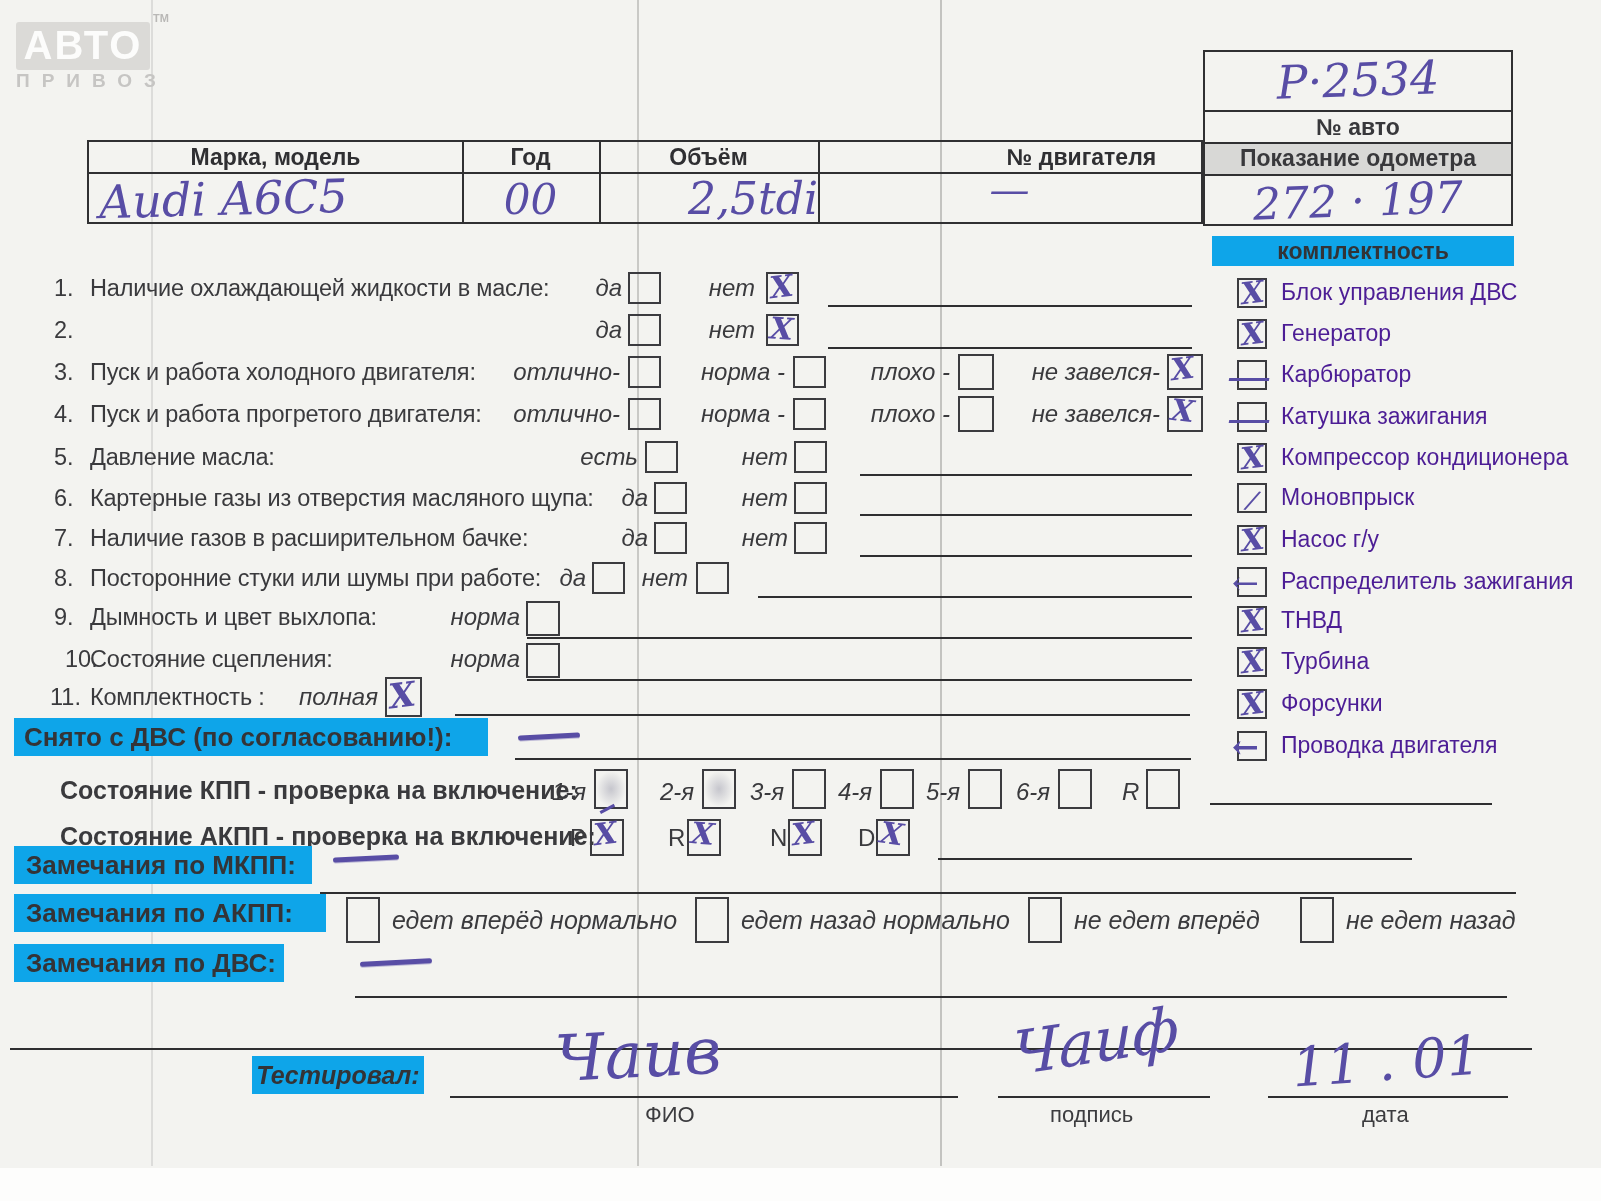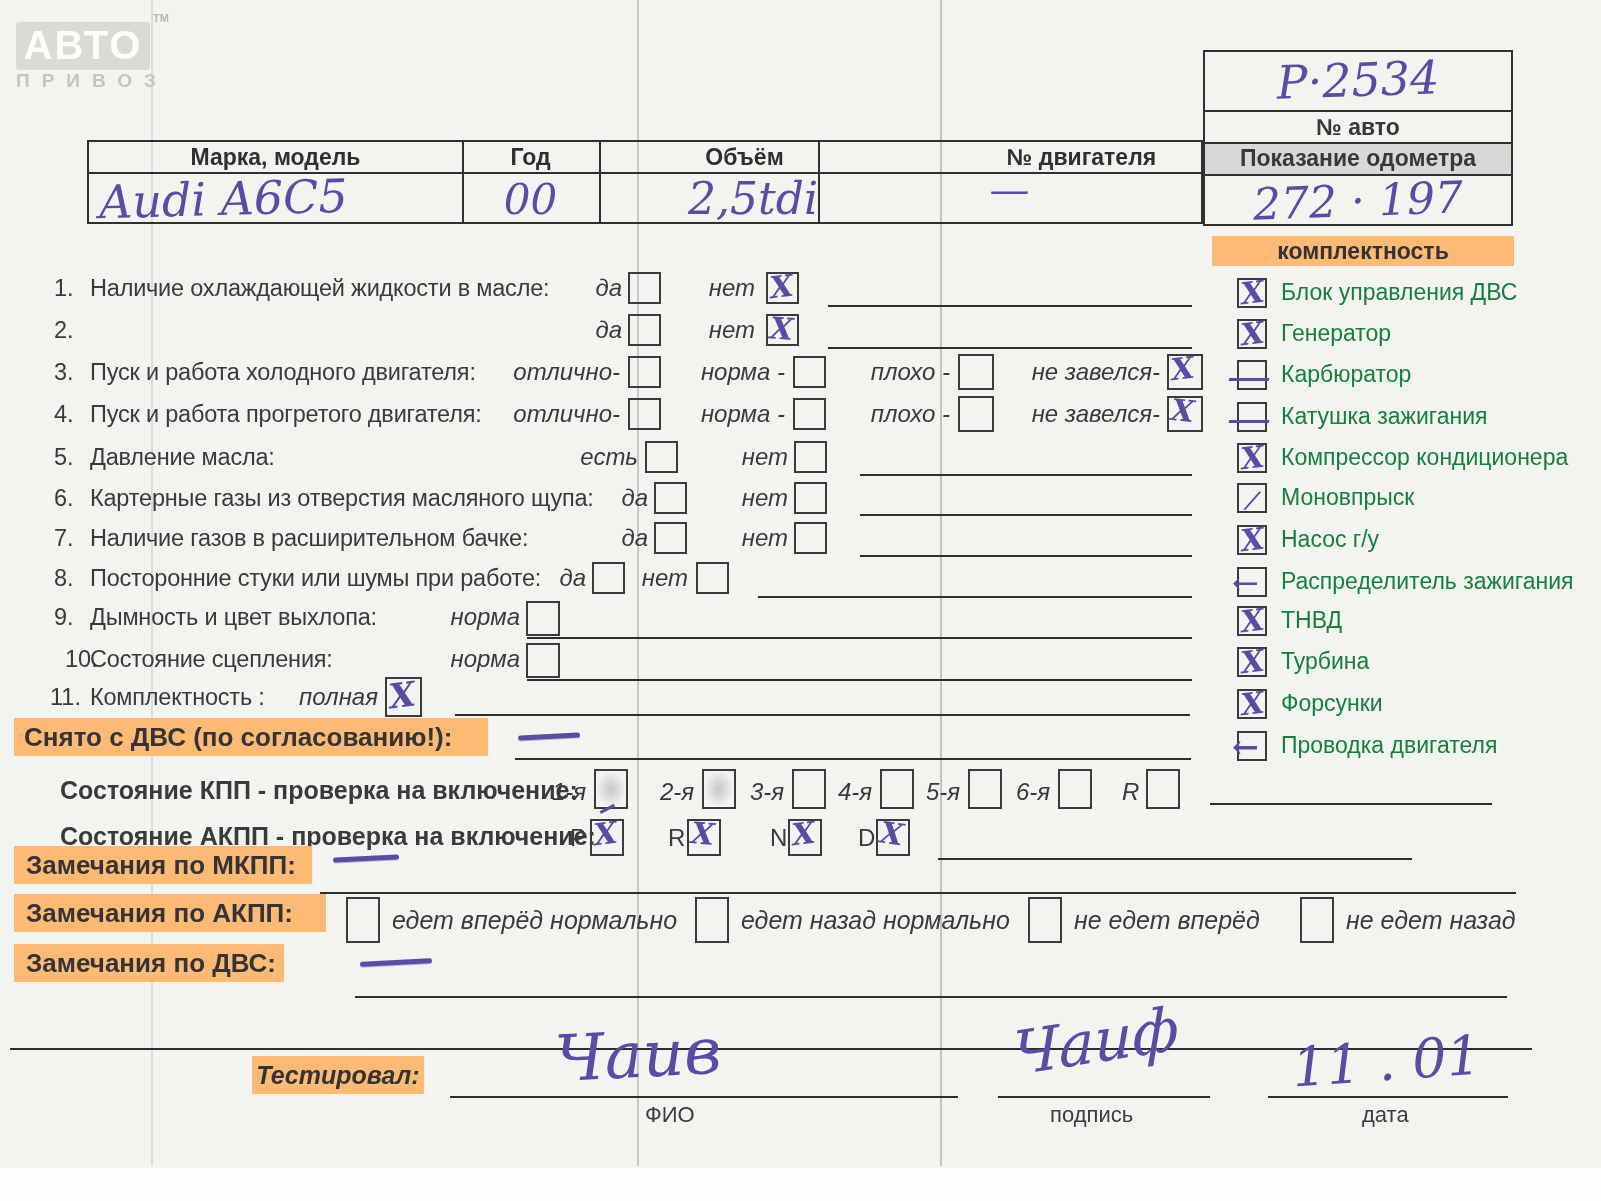--- a/index.html
+++ b/index.html
@@ -8,34 +8,34 @@
   .paper{position:absolute;left:0;top:0;width:1601px;height:1168px;background:#f3f3f0;}
   .fold{position:absolute;top:0;width:2px;height:1166px;background:#8f8f8c;}
   .abs{position:absolute;}
   .q{position:absolute;font-size:23.5px;letter-spacing:-.2px;white-space:nowrap;color:#3a3a3d;}
   .num{position:absolute;font-size:23.5px;color:#3a3a3d;}
   .opt{position:absolute;font-style:italic;font-size:24px;text-align:right;white-space:nowrap;color:#3a3a3d;}
   .glabel{position:absolute;font-style:italic;font-size:24px;white-space:nowrap;color:#3a3a3d;}
   .ulabel{position:absolute;font-size:24px;white-space:nowrap;color:#3a3a3d;}
   .cb{position:absolute;width:33px;height:32px;border:2px solid #3b3b3f;box-sizing:border-box;}
   .ln{position:absolute;height:2px;background:#2e2e30;}
-  .bar{position:absolute;background:#fdba74;}
+  .bar{position:absolute;background:#0ea5e9;}
   .seclabel{position:absolute;font-weight:bold;font-size:26px;color:#343437;white-space:nowrap;}
   .ink{position:absolute;font-family:"DejaVu Serif",serif;font-style:italic;color:#584da5;white-space:nowrap;}
   .mark{position:absolute;left:2px;top:-3px;font-family:"DejaVu Serif",serif;font-style:italic;font-weight:bold;
         color:#584da5;font-size:30px;line-height:32px;transform:rotate(-7deg);}
   .m-dash{font-size:44px;line-height:24px;left:-12px;top:2px;font-weight:normal;transform:none;}
   .m-arrow{font-size:32px;line-height:28px;left:-7px;top:0;font-weight:normal;transform:none;}
   .m-slash{font-size:26px;line-height:28px;left:9px;top:1px;font-weight:normal;transform:rotate(14deg);}
   .inkdash{position:absolute;height:5px;background:#584da5;border-radius:3px;transform:rotate(-3deg);
            box-shadow:0 1px 0 rgba(88,77,165,.35);}
   .smudge{position:absolute;inset:1px;background:radial-gradient(ellipse at 50% 50%,#c6c6cd 0%,rgba(240,240,242,0) 75%);}
   .ink-tick{position:absolute;left:1px;bottom:-4px;width:16px;height:10px;border-bottom:3px solid #584da5;transform:rotate(-28deg);}
   .slabel{position:absolute;font-size:22px;color:#3c3c3f;}
-  .eq-label{position:absolute;font-size:23px;white-space:nowrap;color:#15803d;}
+  .eq-label{position:absolute;font-size:23px;white-space:nowrap;color:#4c1d95;}
   .hdrcell{position:absolute;top:0;height:30px;line-height:30px;text-align:center;font-weight:bold;font-size:23px;color:#2f2f32;}
   .vdiv{position:absolute;top:0;width:2px;height:80px;background:#303032;}
 </style>
 </head>
 <body>
 
 <div class="stage">
 <div class="paper">
 
   <div class="fold" style="left:151px;opacity:.22"></div>
@@ -55,21 +55,21 @@
     <div class="abs" style="left:0;top:90px;width:100%;height:32px;border-top:2px solid #303032;box-sizing:border-box;background:#d8d8d6;
          text-align:center;font-weight:bold;font-size:23px;line-height:29px;">Показание одометра</div>
     <div class="abs" style="left:0;top:122px;width:100%;height:52px;border-top:2px solid #303032;box-sizing:border-box;">
       <span class="ink" style="left:0;top:0;width:100%;text-align:center;font-size:44px;line-height:50px;transform:rotate(-2deg);">272 · 197</span>
     </div>
   </div>
 
   <div class="abs" style="left:87px;top:140px;width:1116px;height:84px;border:2px solid #303032;box-sizing:border-box;">
     <div class="hdrcell" style="left:0;width:373px;">Марка, модель</div>
     <div class="hdrcell" style="left:373px;width:137px;">Год</div>
-    <div class="hdrcell" style="left:510px;width:219px;padding-left:36px;">Объём</div>
+    <div class="hdrcell" style="left:510px;width:219px;">Объём</div>
     <div class="hdrcell" style="left:771px;width:443px;">№ двигателя</div>
     <div class="vdiv" style="left:373px;"></div>
     <div class="vdiv" style="left:510px;"></div>
     <div class="vdiv" style="left:729px;"></div>
     <div class="abs" style="left:0;top:30px;width:1112px;height:2px;background:#303032;"></div>
     <span class="ink" style="left:10px;top:30px;font-size:46px;transform:rotate(-1.5deg);">Audi A6C5</span>
     <span class="ink" style="left:373px;top:33px;width:137px;text-align:center;font-size:42px;">00</span>
     <span class="ink" style="left:510px;top:31px;width:219px;text-align:right;font-size:44px;">2,5tdi</span>
     <span class="ink" style="left:729px;top:24px;width:383px;text-align:center;font-size:40px;">—</span>
   </div>

